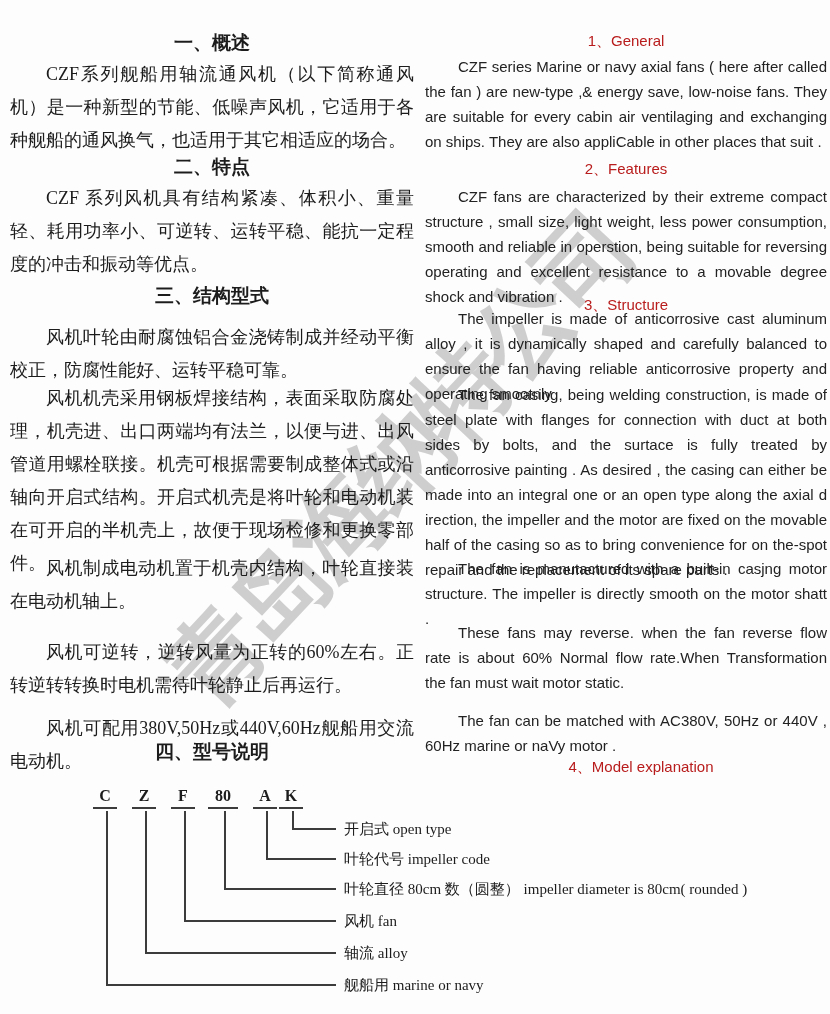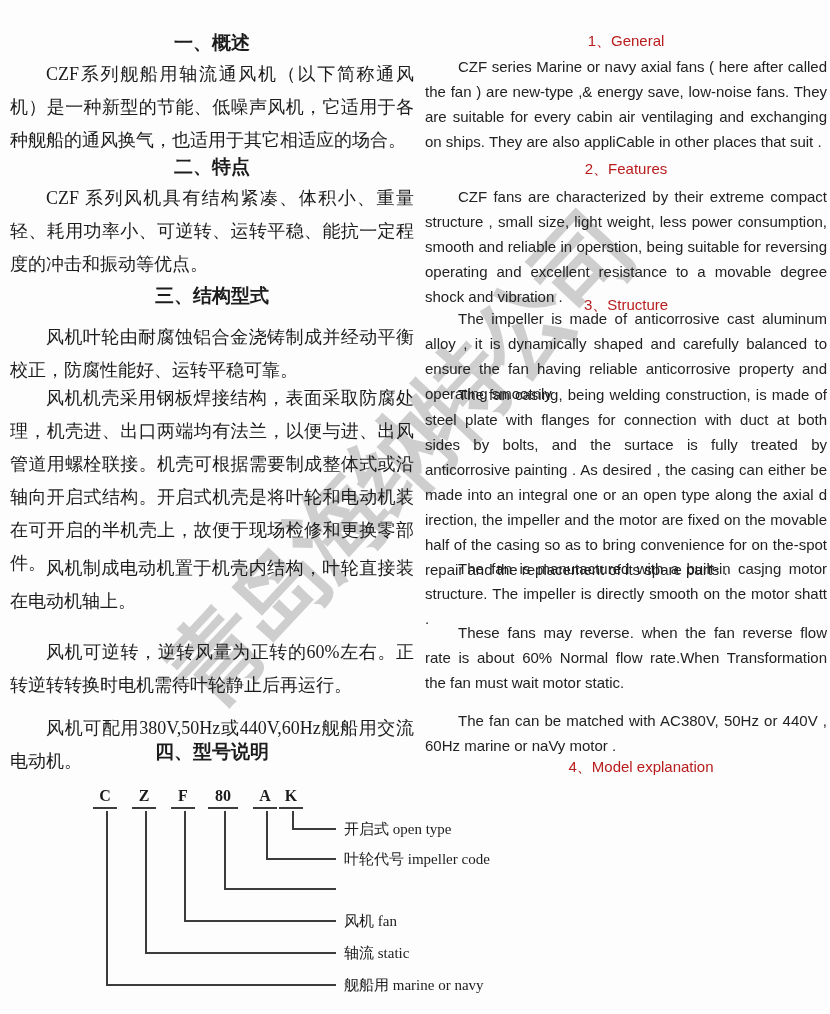--- a/index.html
+++ b/index.html
@@ -114,18 +114,19 @@
 
     <div class="dline hline" style="left:292px;top:43px;width:44px"></div>
     <div class="dline hline" style="left:266px;top:73px;width:70px"></div>
     <div class="dline hline" style="left:224px;top:103px;width:112px"></div>
     <div class="dline hline" style="left:184px;top:135px;width:152px"></div>
     <div class="dline hline" style="left:145px;top:167px;width:191px"></div>
     <div class="dline hline" style="left:106px;top:199px;width:230px"></div>
 
     <span class="dlabel" style="top:34px">开启式 open type</span>
     <span class="dlabel" style="top:64px">叶轮代号 impeller code</span>
+    <span class="dlabel" style="top:94px">叶轮直径 80cm 数（圆整）  impeller diameter is 80cm( rounded )</span>
     <span class="dlabel" style="top:126px">风机 fan</span>
-    <span class="dlabel" style="top:158px">轴流 static</span>
+    <span class="dlabel" style="top:158px">轴流 alloy</span>
     <span class="dlabel" style="top:190px">舰船用  marine or navy</span>
   </div>
 
 </div>
 
 </body></html>

